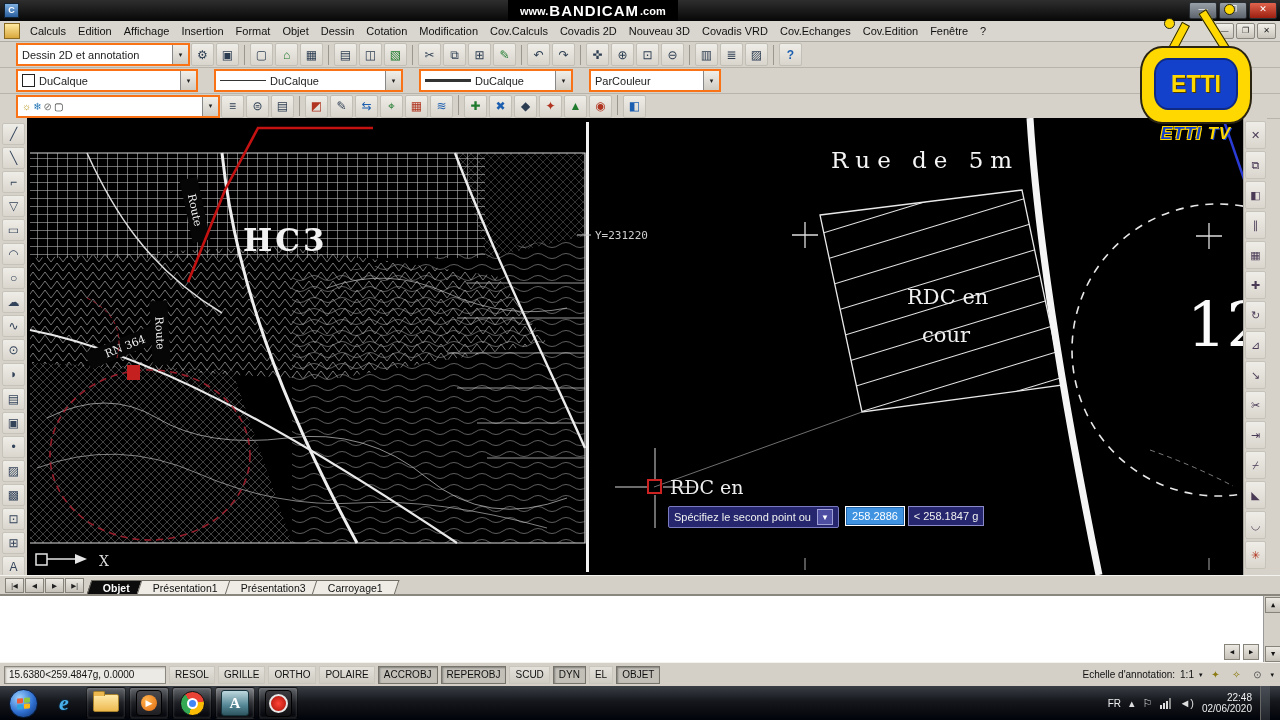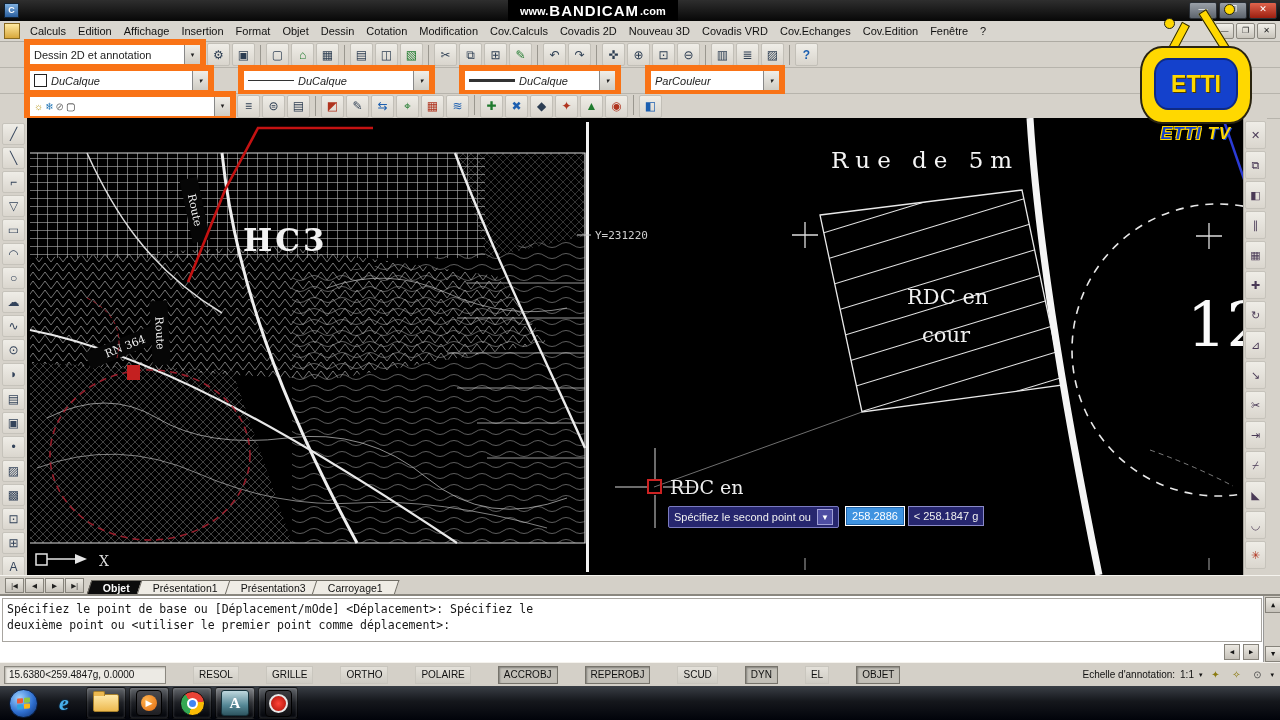--- a/index.html
+++ b/index.html
@@ -27,24 +27,24 @@
   .menu-appicon{width:14px;height:14px;margin:0 4px;background:linear-gradient(#ffe9a0,#d8a83c);
                 border:1px solid #8a6a20;}
   .menu-item{padding:2px 6px;white-space:nowrap;}
   .mdi-btns{position:absolute;right:4px;top:2px;display:flex;gap:2px;}
   .mbtn{width:17px;height:14px;background:linear-gradient(#f2f0ea,#c9c5bc);border:1px solid #8a877f;
         font-size:8px;line-height:13px;text-align:center;color:#222;border-radius:2px;}
   
   .tbrow{position:absolute;left:0;width:1280px;background:#d6d2ca;border-bottom:1px solid #b7b4ac;
          display:flex;align-items:center;}
   .tb1{top:42px;height:25px;}
-  .tb2{top:68px;height:25px;font-style:italic;}
+  .tb2{top:68px;height:25px;}
   .tb3{top:94px;height:24px;}
-  .combo{display:flex;align-items:center;height:19px;background:#fff;border:6px solid #f97316;
-         font-size:11px;color:#222;margin-left:24px;}
+  .combo{display:flex;align-items:center;height:19px;background:#fff;border:2px solid #f97316;
+         font-size:11px;color:#222;margin-left:16px;}
   .combo .c-body{display:flex;align-items:center;gap:4px;padding:0 4px;overflow:hidden;white-space:nowrap;flex:1;}
   .combo .caret{width:15px;align-self:stretch;background:linear-gradient(#f0eee8,#cfccc4);
                 border-left:1px solid #888;font-size:7px;display:flex;align-items:center;justify-content:center;}
   .swatch{width:11px;height:11px;background:#fff;border:1px solid #222;}
   .ltline{display:inline-block;width:46px;height:0;border-top:1.5px solid #333;}
   .ltline.thick{border-top-width:3px;}
   .ibtn{width:21px;height:21px;display:flex;align-items:center;justify-content:center;
         font-size:12px;color:#2c3d52;border:1px solid #c2bfb7;background:linear-gradient(#efede7,#d9d5cd);
         margin:0 1px;border-radius:2px;}
   .ibtn.colored{color:#1f7a2d;}
@@ -95,21 +95,21 @@
           border:1px solid #86837b;font-size:7px;display:flex;align-items:center;justify-content:center;}
   .vs-btn.down{position:absolute;bottom:1px;}
   .hscroll{position:absolute;right:20px;bottom:3px;display:flex;gap:1px;}
   
   .statusbar{position:absolute;left:0;top:662px;width:1280px;height:24px;background:#d4d0c8;
              border-top:1px solid #f5f3ee;display:flex;align-items:center;font-size:10px;color:#111;
              gap:3px;padding-left:4px;box-sizing:border-box;}
   .coords{width:152px;height:16px;background:#eceae4;border:1px solid #8a877f;box-shadow:inset 1px 1px 2px #b5b2aa;
           display:flex;align-items:center;padding:0 4px;white-space:nowrap;overflow:hidden;}
   .sbtn{height:16px;padding:0 5px;display:flex;align-items:center;border:1px solid #c9c6be;
-        background:linear-gradient(#e4e1da,#cfccc4);white-space:nowrap;margin-left:24px;}
+        background:linear-gradient(#e4e1da,#cfccc4);white-space:nowrap;}
   .sbtn.pressed{background:#c3c0b8;border:1px solid #76736b;box-shadow:inset 1px 1px 2px rgba(0,0,0,.35);}
   .sb-right{margin-left:auto;display:flex;align-items:center;gap:5px;padding-right:6px;}
   .s-ico{width:16px;height:16px;display:flex;align-items:center;justify-content:center;font-size:10px;color:#8a7a10;}
   
   .taskbar{position:absolute;left:0;top:686px;width:1280px;height:34px;
            background:linear-gradient(#3a3f46,#15171c 45%,#01030a);display:flex;align-items:center;gap:3px;}
   .tb-app{width:38px;height:30px;display:flex;align-items:center;justify-content:center;border-radius:3px;
           margin-top:0px;}
   .tb-app.open{background:linear-gradient(rgba(255,255,255,.22),rgba(255,255,255,.05) 50%,rgba(0,0,0,.2));
                border:1px solid rgba(0,0,0,.6);box-shadow:inset 0 0 3px rgba(255,255,255,.25);}
@@ -457,24 +457,20 @@
       <span class="tnav">▶</span>
       <span class="tnav">▶|</span>
     </div>
     <div class="tab active"><span>Objet</span></div>
     <div class="tab"><span>Présentation1</span></div>
     <div class="tab"><span>Présentation3</span></div>
     <div class="tab"><span>Carroyage1</span></div>
   </div>
 
   <div class="cmd">
-    <div class="cmd-hist">
-      <div class="cmd-line">Spécifiez le point de base ou [Déplacement/mOde] &lt;Déplacement&gt;: Spécifiez le</div>
-      <div class="cmd-line">deuxième point ou &lt;utiliser le premier point comme déplacement&gt;:</div>
-    </div>
     <div class="vscroll">
       <div class="vs-btn">▲</div>
       <div class="vs-btn down">▼</div>
     </div>
     <div class="hscroll">
       <span class="vs-btn">◀</span>
       <span class="vs-btn">▶</span>
     </div>
   </div>
 
@@ -527,20 +523,37 @@
       <div class="chrome"></div>
     </div>
     <div class="tb-app open active">
       <div class="acad">A</div>
     </div>
     <div class="tb-app open">
       <div class="bandi">
           <div class="ring"></div>
         </div>
     </div>
+    <div class="tray">
+      <span>FR</span>
+      <span class="tray-ico">▴</span>
+      <span class="tray-ico">⚐</span>
+      <span class="net">
+          <span class="n1"></span>
+          <span class="n2"></span>
+          <span class="n3"></span>
+          <span class="n4"></span>
+        </span>
+      <span class="tray-ico">◄)</span>
+      <div class="clock">
+        <span>22:48</span>
+        <span>02/06/2020</span>
+      </div>
+      <div class="show-desktop"></div>
+    </div>
   </div>
 
   <div class="etti">
     <div class="ant ant1"></div>
     <div class="ant ant2"></div>
     <div class="ant-tip tip1"></div>
     <div class="ant-tip tip2"></div>
     <div class="tv-body">
       <div class="tv-screen">
         <span class="tv-text">ETTI</span>

